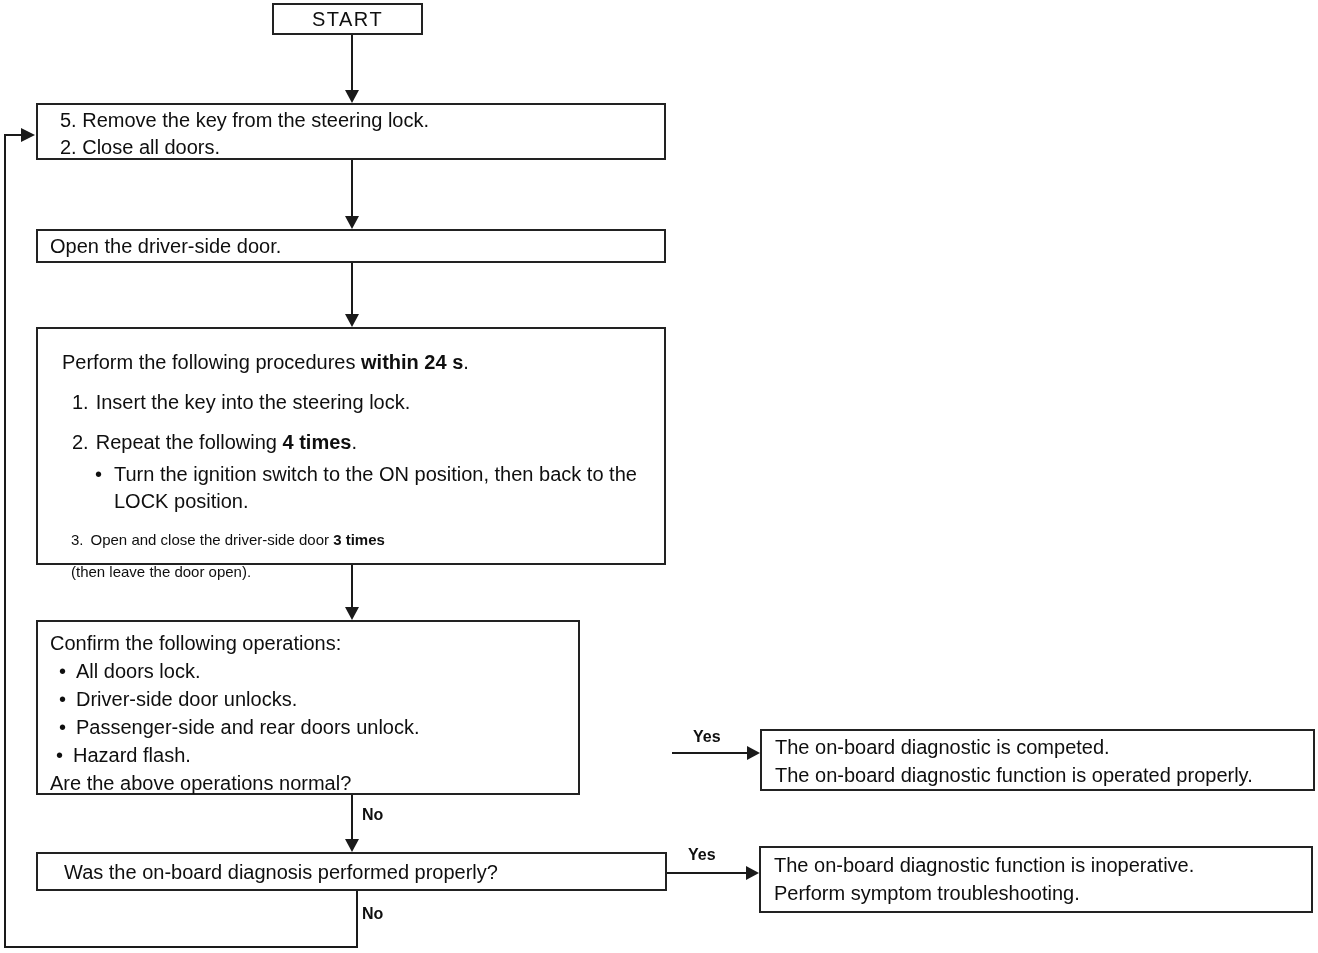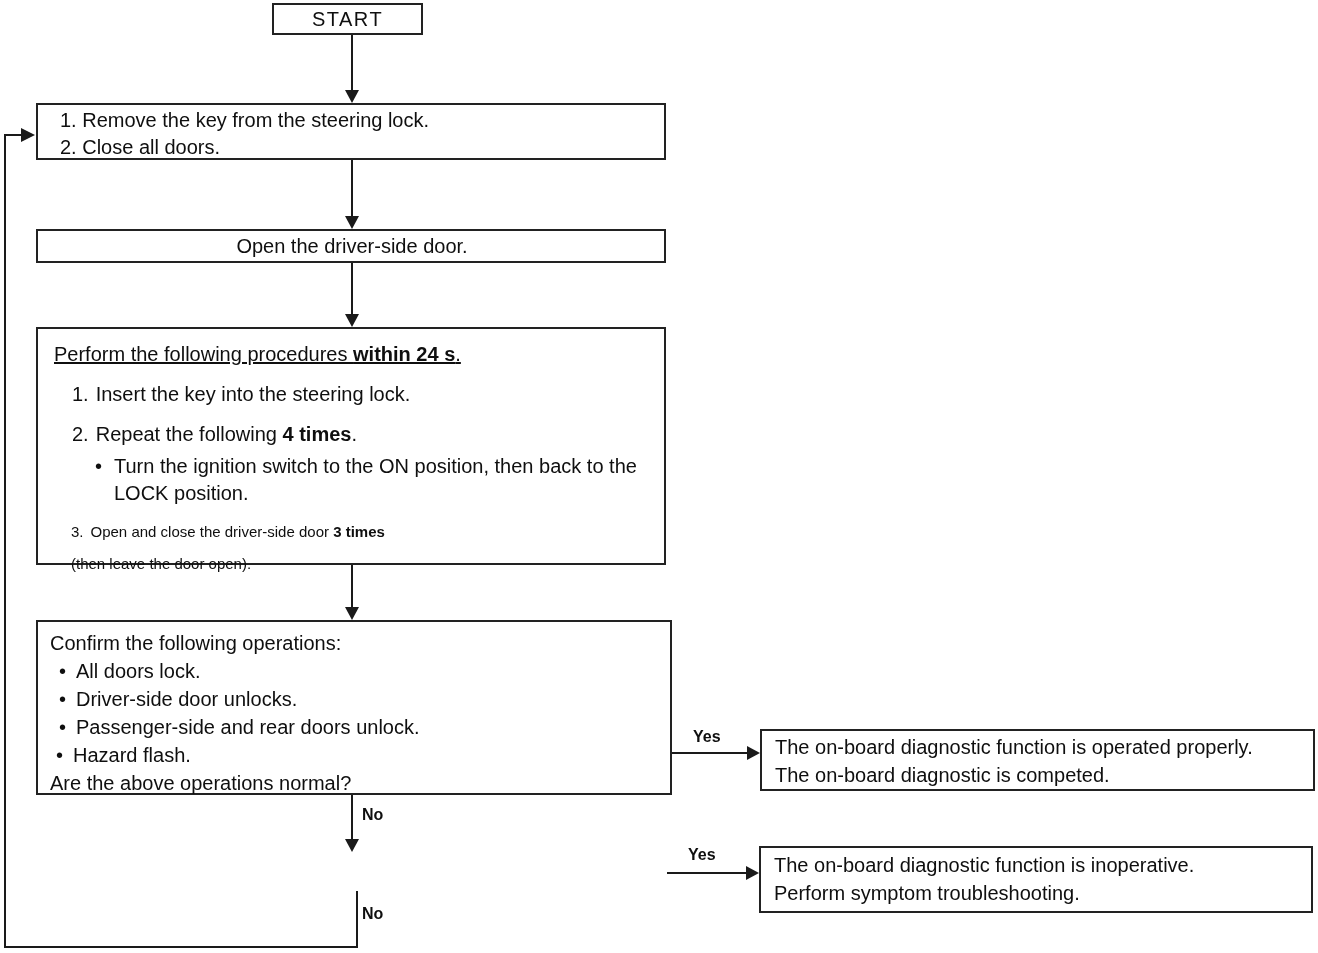--- a/index.html
+++ b/index.html
@@ -43,21 +43,21 @@
   .row { white-space: nowrap; }
   .num { display: inline-block; margin-right: 7px; }
   .flow-label {
     position: absolute;
     font-size: 16px;
     font-weight: bold;
     line-height: 22px;
     color: #0f0f0f;
   }
   
-  .proc-intro { margin: 4px; text-decoration: underline; }
+  .proc-intro { margin: 12px; }
   .proc-item { margin: 13px 0 0 22px; }
   .sub-bullet {
     display: flex;
     margin: 5px 0 0 45px;
     line-height: 27px;
   }
   .sub-bullet .marker { width: 19px; flex: 0 0 19px; }
   .sub-bullet .sub-text { max-width: 548px; }
   .proc-item3 {
     margin: 9px 0 0 21px;
@@ -99,25 +99,25 @@
       <polygon points="746,866 746,880 759,873"></polygon>
       <polygon points="21,128 21,142 35,135"></polygon>
     </g>
   </svg>
 
   <div class="box start-box" style="left:272px; top:3px; width:151px; height:32px;">
     <span>START</span>
   </div>
 
   <div class="box" style="left:36px; top:103px; width:630px; height:57px; padding:2px 10px 0 22px;">
-    <div class="row">1. Remove the key from the steering lock.</div>
+    <div class="row">5. Remove the key from the steering lock.</div>
     <div class="row">2. Close all doors.</div>
   </div>
 
-  <div class="box" style="left:36px; top:229px; width:630px; height:34px; padding:2px 10px 0 12px;text-align:center;">
+  <div class="box" style="left:36px; top:229px; width:630px; height:34px; padding:2px 10px 0 12px;">
     <div class="row">Open the driver-side door.</div>
   </div>
 
   <div class="box" style="left:36px; top:327px; width:630px; height:238px; padding:8px 12px 0 12px;">
     <div class="proc-intro">
       <span>Perform the following procedures </span><span class="b">within 24 s</span><span>.</span>
     </div>
     <div class="proc-item row">
       <span class="num">1.</span><span>Insert the key into the steering lock.</span>
     </div>
@@ -129,45 +129,48 @@
       <div class="sub-text">Turn the ignition switch to the ON position, then back to the LOCK position.</div>
     </div>
     <div class="proc-item3">
       <div class="row">
         <span class="num">3.</span><span>Open and close the driver-side door </span><span class="b">3 times</span>
       </div>
       <div class="row">(then leave the door open).</div>
     </div>
   </div>
 
-  <div class="box" style="left:36px; top:620px; width:636px; height:175px; padding:7px 10px 0 12px;">
+  <div class="box" style="left:36px; top:620px; width:544px; height:175px; padding:7px 10px 0 12px;">
     <div class="confirm-line">Confirm the following operations:</div>
     <div class="bullet-row">
       <span class="marker">•</span>
       <div>All doors lock.</div>
     </div>
     <div class="bullet-row">
       <span class="marker">•</span>
       <div>Driver-side door unlocks.</div>
     </div>
     <div class="bullet-row">
       <span class="marker">•</span>
       <div>Passenger-side and rear doors unlock.</div>
     </div>
     <div class="bullet-row" style="margin-left:6px;">
       <span class="marker">•</span>
       <div>Hazard flash.</div>
     </div>
     <div class="confirm-line">Are the above operations normal?</div>
   </div>
 
+  <div class="box" style="left:36px; top:852px; width:631px; height:39px; padding:5px 10px 0 26px;">
+    <div class="row">Was the on-board diagnosis performed properly?</div>
+  </div>
 
   <div class="box" style="left:760px; top:729px; width:555px; height:62px; padding:2px 8px 0 13px; line-height:28px;">
+    <div class="row">The on-board diagnostic is competed.</div>
     <div class="row">The on-board diagnostic function is operated properly.</div>
-    <div class="row">The on-board diagnostic is competed.</div>
   </div>
 
   <div class="box" style="left:759px; top:846px; width:554px; height:67px; padding:3px 8px 8px 13px; line-height:28px;">
     <div class="row">The on-board diagnostic function is inoperative.</div>
     <div class="row">Perform symptom troubleshooting.</div>
   </div>
 
   <div class="flow-label" style="left:693px; top:726px;">Yes</div>
   <div class="flow-label" style="left:362px; top:804px;">No</div>
   <div class="flow-label" style="left:688px; top:844px;">Yes</div>

